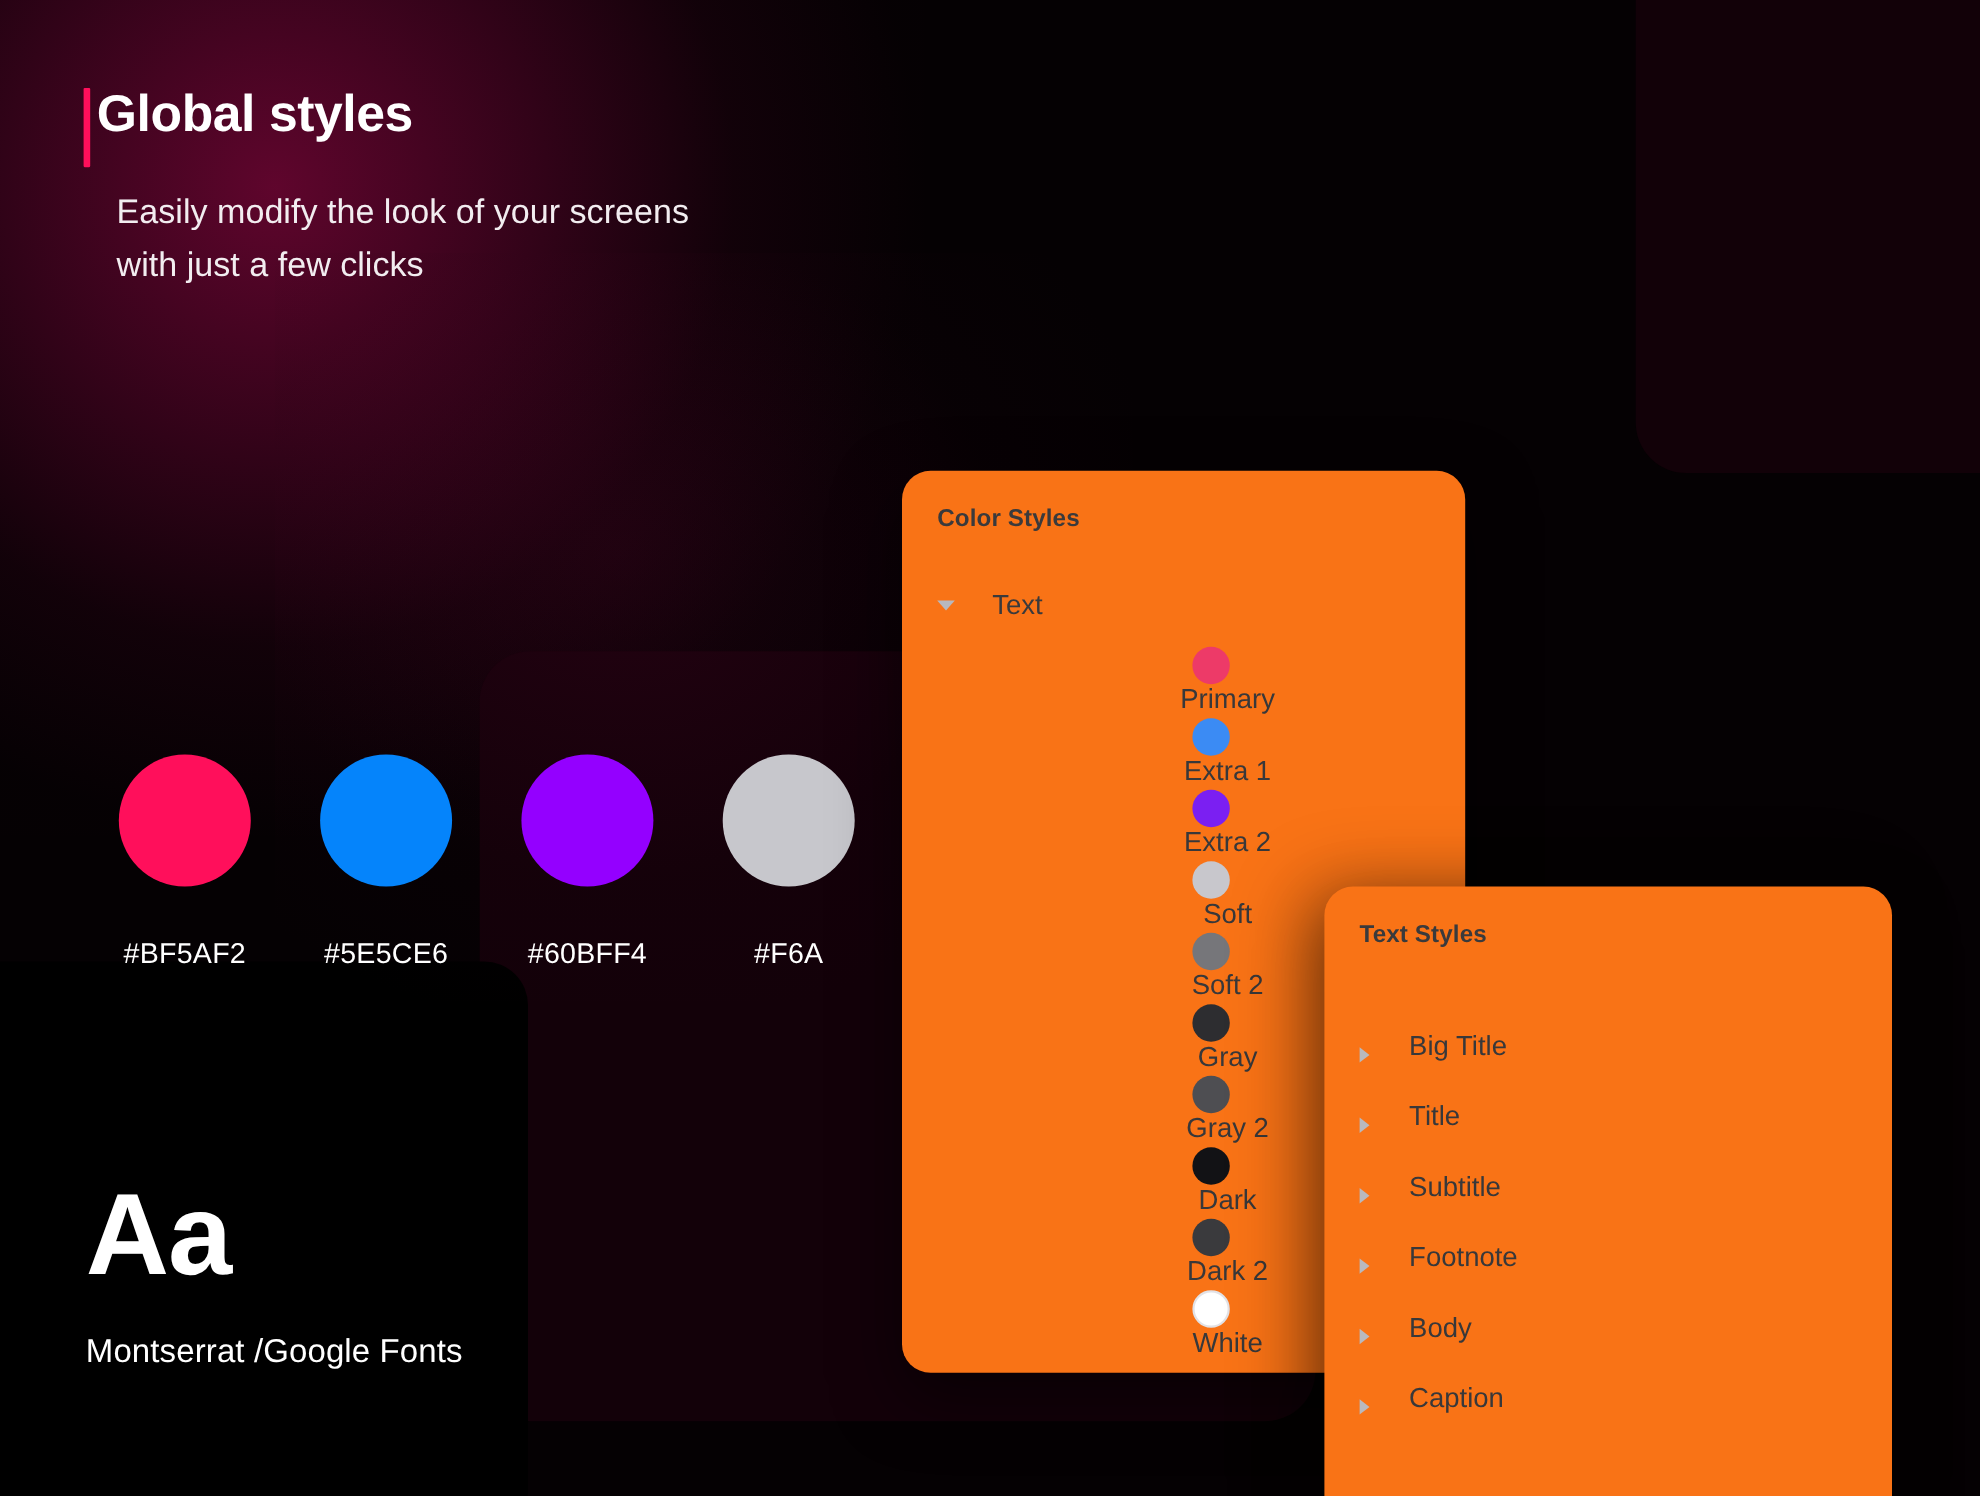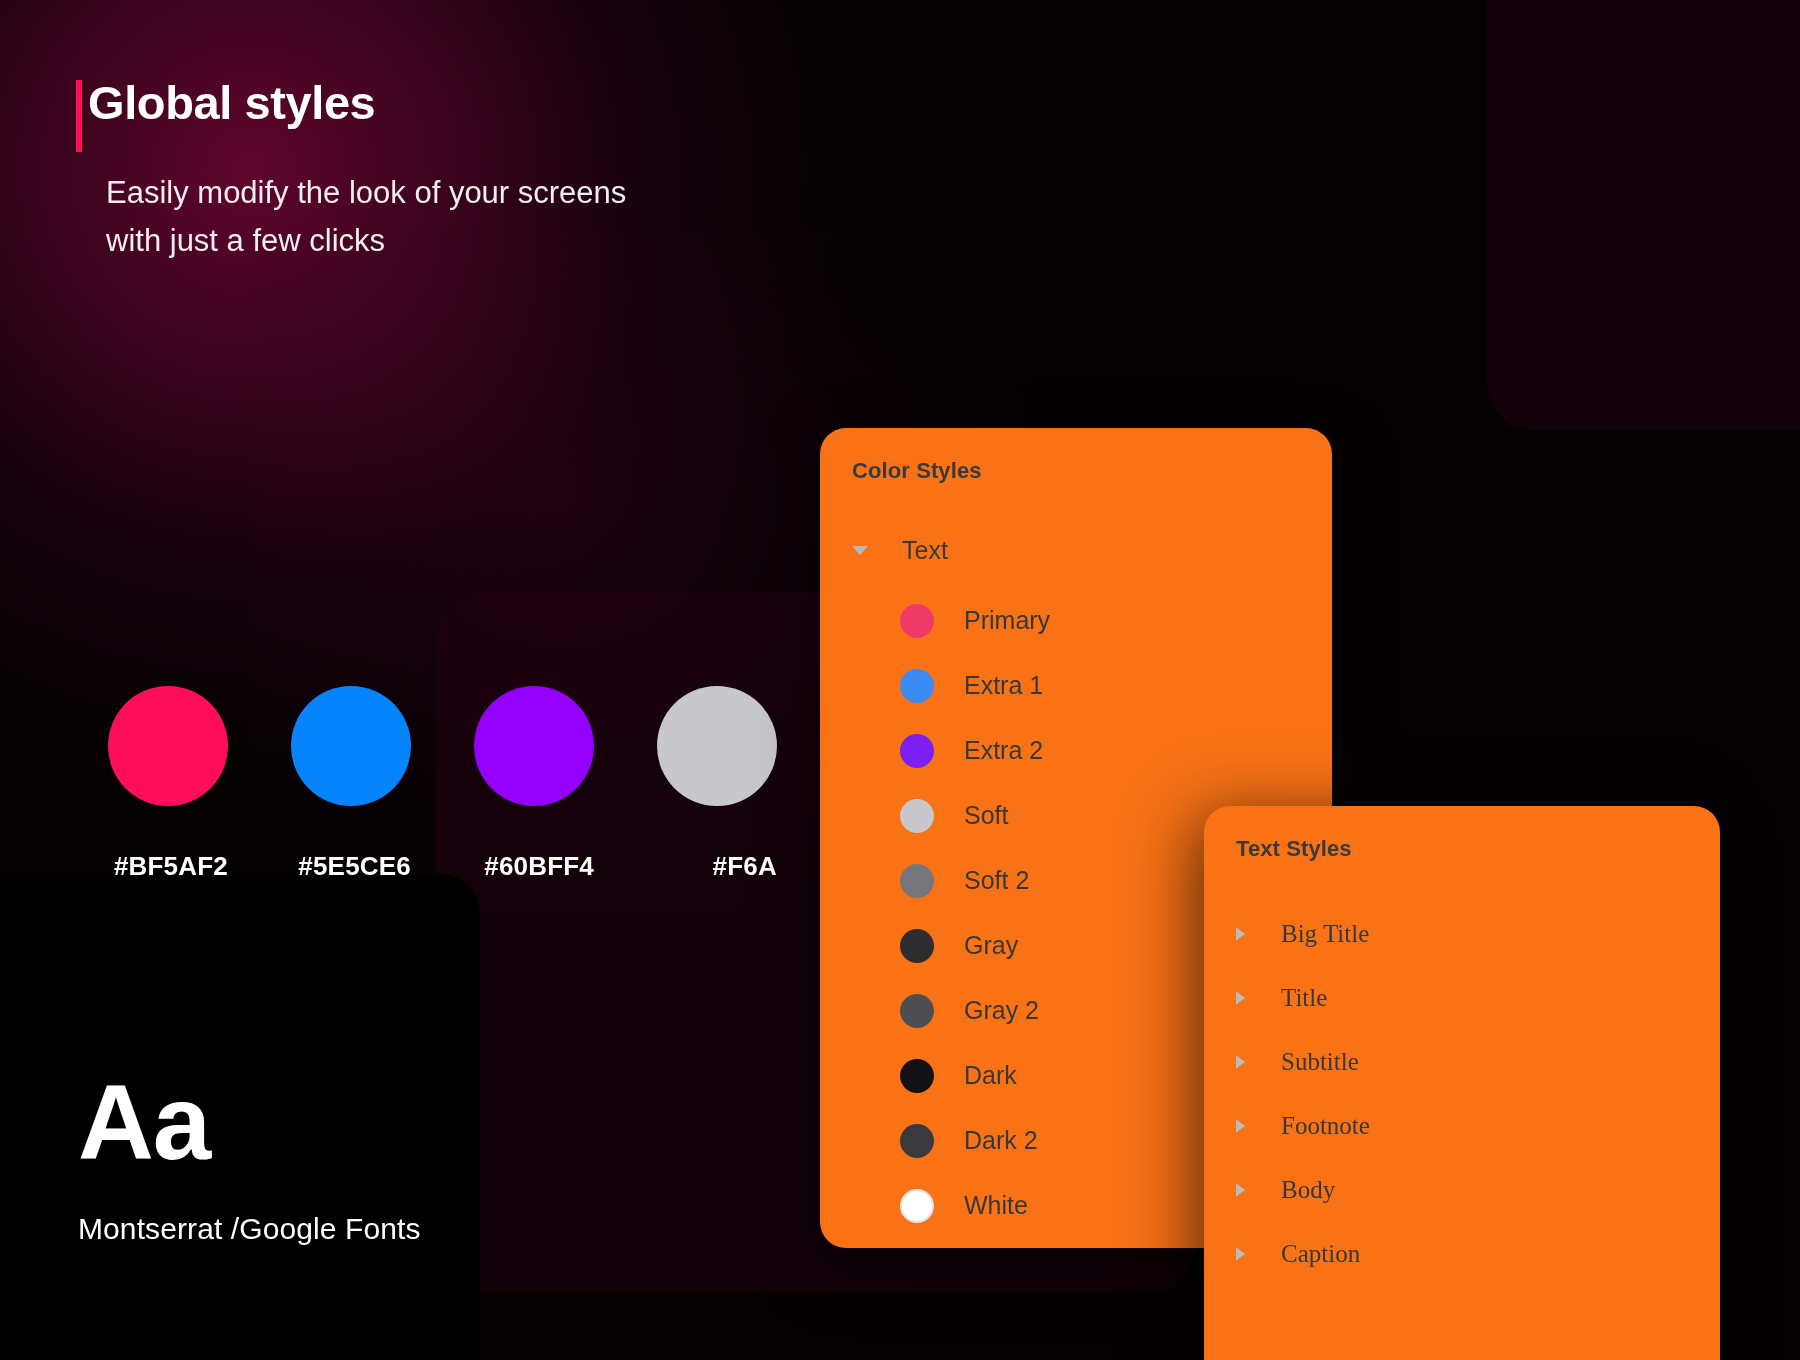--- a/index.html
+++ b/index.html
@@ -83,24 +83,23 @@
     position:absolute; top:0;
     width:120px;
     text-align:center;
   }
   .swatch-dot {
     width:120px; height:120px;
     border-radius:50%;
   }
   .swatch-hex {
     margin-top:45px;
-    font-size:26px; font-weight:700;
+    font-size:26px; font-weight:400;
     color:#FFFFFF; white-space:nowrap;
     letter-spacing:0.2px;
-    text-align:right;
   }
 
   
   .typo { position:absolute; left:78px; top:1070px; }
   .typo-aa {
     font-size:105px; font-weight:700;
     color:#FFFFFF; line-height:1; letter-spacing:-1px;
   }
   .typo-font {
     margin-top:37px;
@@ -153,38 +152,38 @@
   .group-label {
     font-size:25px; font-weight:400; color:#3A3A3C;
   }
   .color-list {
     position:absolute; left:80px; top:160px;
     width:432px;
   }
   .color-row {
     display:flex; align-items:center;
     height:65px;
+    flex-direction:column;
   }
   .color-dot {
     width:34px; height:34px; border-radius:50%;
     margin-right:30px; flex:none;
   }
   .color-label {
     font-size:25px; font-weight:400; color:#38383A;
   }
 
   
   .text-list {
     position:absolute; left:32px; top:96px;
     width:460px;
   }
   .text-row {
-    display:flex; align-items:center;
+    display:flex; align-items:flex-end;
     height:64px;
-    font-family:Liberation Serif, serif;
   }
   .text-label {
     font-size:25px; font-weight:400; color:#38383A;
   }
 </style>
 </head>
 <body>
 
 <div id="stage">
 

